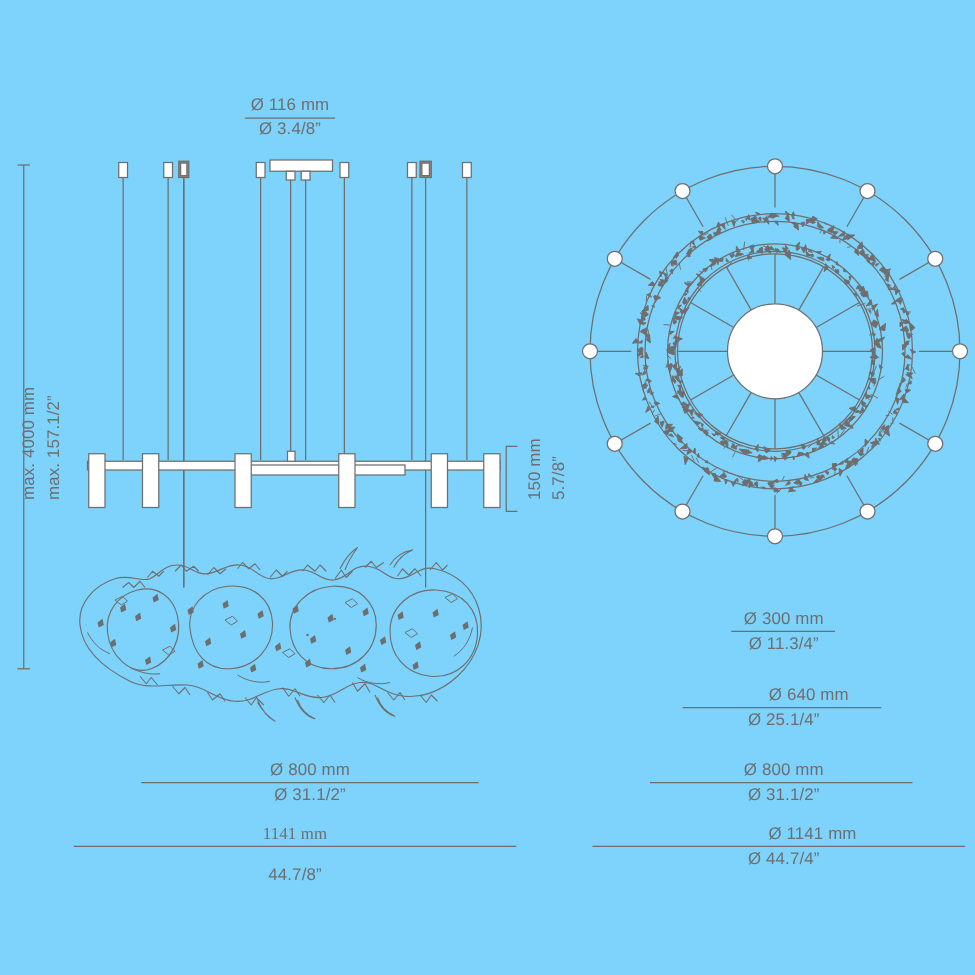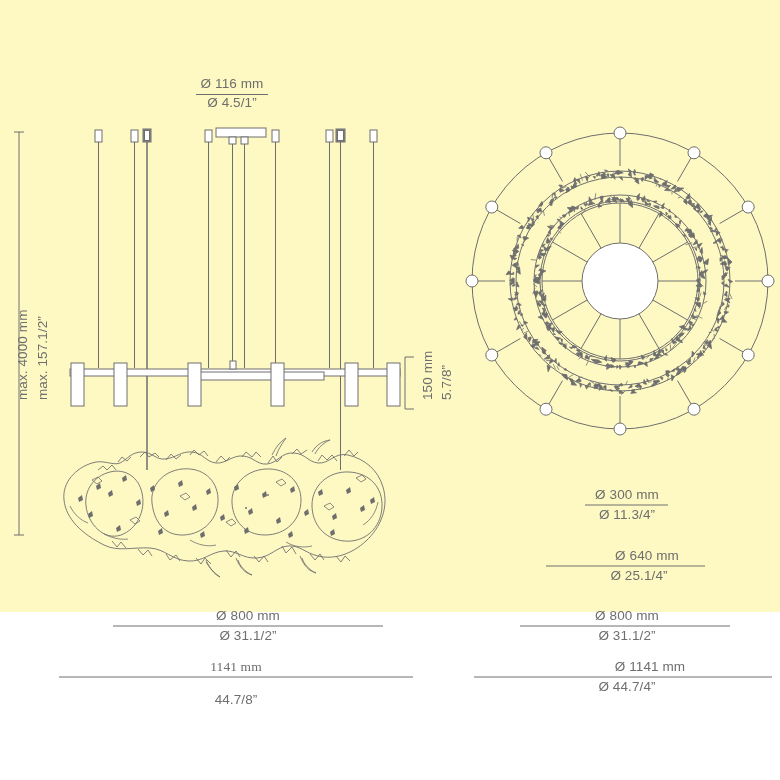--- a/index.html
+++ b/index.html
@@ -1,18 +1,18 @@
 <!DOCTYPE html>
 <html><head>
 <meta charset="utf-8">
 <style>
   html,body{margin:0;padding:0;background:#ffffff;}
   body{width:780px;height:780px;overflow:hidden;
        font-family:"Liberation Sans","DejaVu Sans",sans-serif;color:#6b6b6b;}
-  #sheet{position:relative;width:780px;height:612px;background:#fef9c3;}
+  #sheet{position:relative;width:780px;height:780px;background:#7dd3fc;}
   svg{position:absolute;left:0;top:0;}
   .dimtxt{position:absolute;font-size:13.5px;color:#6e6e6e;white-space:nowrap;
           letter-spacing:.1px;line-height:1;}
   .ctr{transform:translateX(-50%);text-align:center;}
   .vrot{transform-origin:0 0;white-space:nowrap;}
   .dimline{position:absolute;height:0;border-top:1px solid #6e6e6e;}
 </style>
 </head>
 <body>
 
@@ -724,39 +724,39 @@
     <g stroke="#6e6e6e" stroke-width="1">
       <line x1="585" y1="505" x2="668" y2="505"></line>
       <line x1="546" y1="566" x2="705" y2="566"></line>
       <line x1="520" y1="626" x2="730" y2="626"></line>
       <line x1="474" y1="677" x2="772" y2="677"></line>
     </g>
   </svg>
 
   <div class="dimtxt ctr" style="left:232px;top:77px;">Ø 116 mm</div>
   <div class="dimline" style="left:196px;top:94px;width:72px;"></div>
-  <div class="dimtxt ctr" style="left:232px;top:96px;">Ø 4.5/1”</div>
+  <div class="dimtxt ctr" style="left:232px;top:96px;">Ø 3.4/8”</div>
 
   <div class="dimtxt vrot" style="left:16px;top:400px;transform:rotate(-90deg);">max. 4000 mm</div>
   <div class="dimtxt vrot" style="left:36px;top:400px;transform:rotate(-90deg);">max. 157.1/2”</div>
 
   <div class="dimtxt vrot" style="left:421px;top:400px;transform:rotate(-90deg);">150 mm</div>
   <div class="dimtxt vrot" style="left:440px;top:400px;transform:rotate(-90deg);">5.7/8”</div>
 
   <div class="dimtxt ctr" style="left:248px;top:609px;">Ø 800 mm</div>
   <div class="dimtxt ctr" style="left:248px;top:629px;">Ø 31.1/2”</div>
 
   <div class="dimtxt ctr" style="left:236px;top:660px;font-family:Liberation Serif, serif;">1141 mm</div>
   <div class="dimtxt ctr" style="left:236px;top:680px;margin-top:13px;">44.7/8”</div>
 
   <div class="dimtxt ctr" style="left:627px;top:488px;">Ø 300 mm</div>
   <div class="dimtxt ctr" style="left:627px;top:508px;">Ø 11.3/4”</div>
 
   <div class="dimtxt ctr" style="left:627px;top:549px;margin-left:20px;">Ø 640 mm</div>
-  <div class="dimtxt ctr" style="left:627px;top:569px;margin-left:12px;">Ø 25.1/4”</div>
+  <div class="dimtxt ctr" style="left:627px;top:569px;">Ø 25.1/4”</div>
 
   <div class="dimtxt ctr" style="left:627px;top:609px;">Ø 800 mm</div>
   <div class="dimtxt ctr" style="left:627px;top:629px;">Ø 31.1/2”</div>
 
   <div class="dimtxt ctr" style="left:650px;top:660px;">Ø 1141 mm</div>
   <div class="dimtxt ctr" style="left:627px;top:680px;">Ø 44.7/4”</div>
 
 </div>
 
 </body></html>

